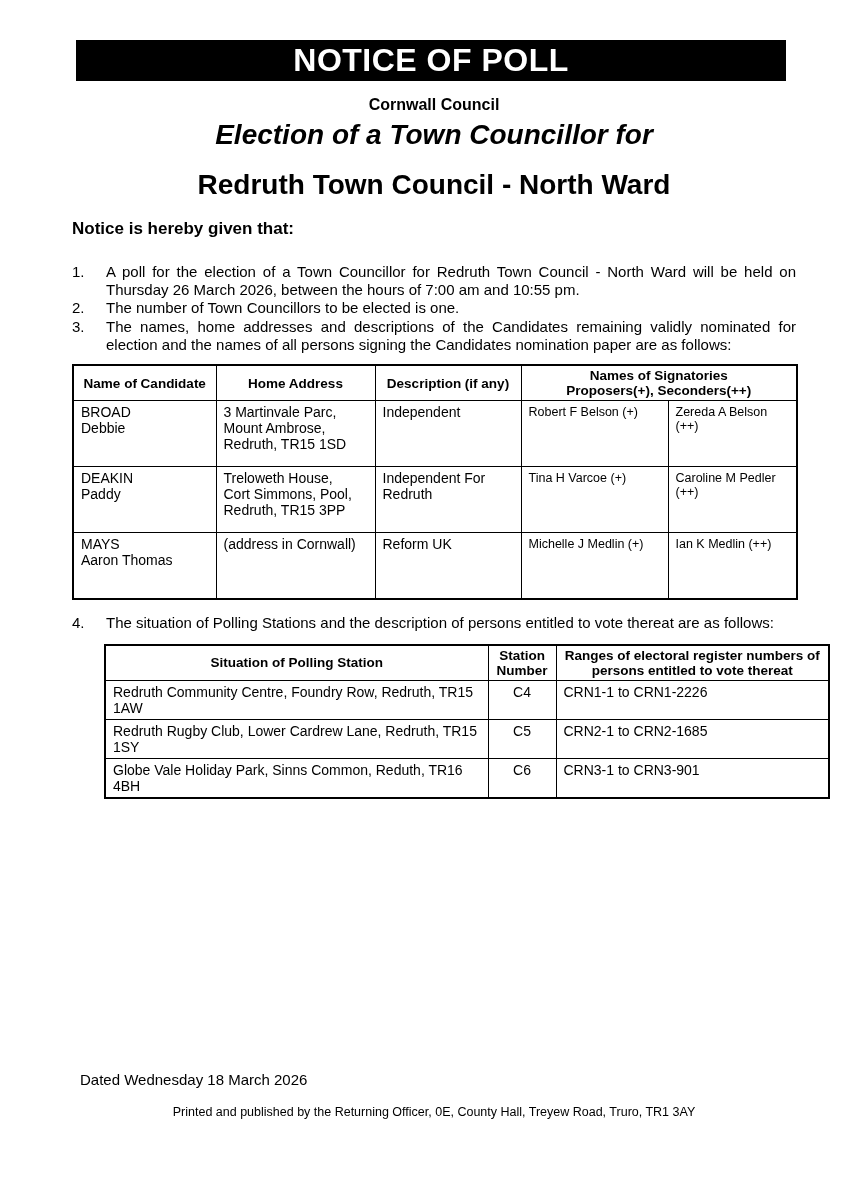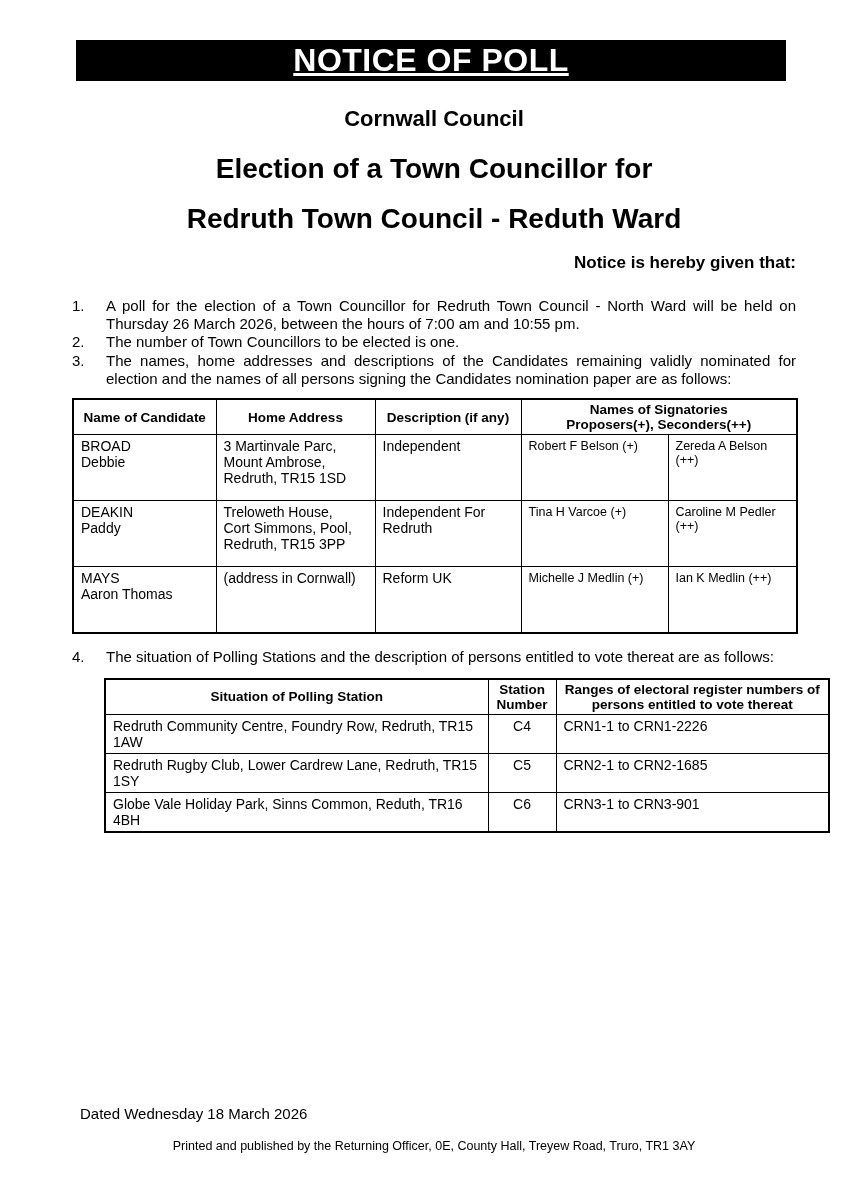--- a/index.html
+++ b/index.html
@@ -16,37 +16,36 @@
     background: #fff;
   }
   .banner {
     background: #000;
     color: #fff;
     height: 41px;
     margin: 0 10px 0 4px;
     display: flex; align-items: center; justify-content: center;
     font-size: 32px; font-weight: bold;
     letter-spacing: 0.5px;
-    text-decoration: underline;
   }
   .authority {
-    margin-top: 25px;
+    margin-top: 15px;
     text-align: center;
-    font-size: 22px; font-weight: bold;
+    font-size: 16px; font-weight: bold;
   }
   .main-title {
     text-align: center;
     font-size: 28px; font-weight: bold;
     line-height: 32px;
   }
-  .main-title.t1 { margin-top: 21px; }
+  .main-title.t1 { margin-top: 5px; font-style: italic; }
   .main-title.t2 { margin-top: 18px; }
   .notice-intro {
     margin-top: 18px;
-    text-align: right;
+    text-align: left;
     font-size: 17px; font-weight: bold;
   }
   .list { margin-top: 24px; font-size: 15px; line-height: 18.2px; }
   .li { display: flex; }
   .li .num { width: 19px; flex-shrink: 0; }
   .li .gap { width: 15px; flex-shrink: 0; }
   .li .li-text { flex: 1; }
   .just { text-align: justify; }
   table {
     border-collapse: collapse;
@@ -97,21 +96,21 @@
 
 <div class="page">
 
   <div class="banner">
     <span>NOTICE OF POLL</span>
   </div>
 
   <div class="authority">Cornwall Council</div>
 
   <div class="main-title t1">Election of a Town Councillor for</div>
-  <div class="main-title t2">Redruth Town Council - Reduth Ward</div>
+  <div class="main-title t2">Redruth Town Council - North Ward</div>
 
   <div class="notice-intro">Notice is hereby given that:</div>
 
   <div class="list">
     <div class="li">
       <span class="num">1.</span>
       <span class="gap"></span>
       <span class="li-text just">A poll for the election of a Town Councillor for Redruth Town Council - North Ward will be held on Thursday 26 March 2026, between the hours of 7:00 am and 10:55 pm.</span>
     </div>
     <div class="li">

